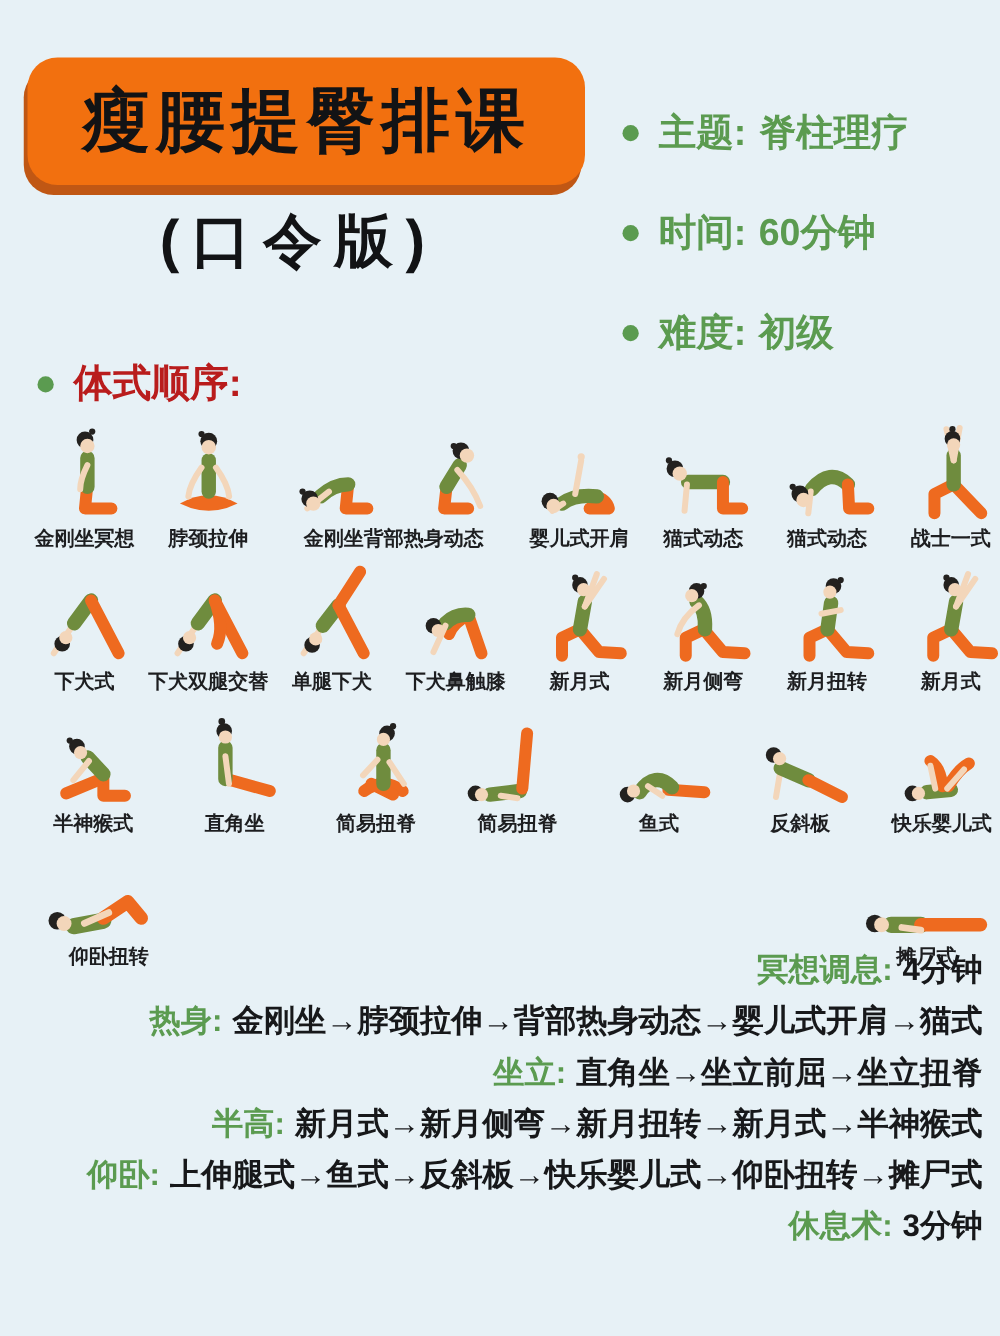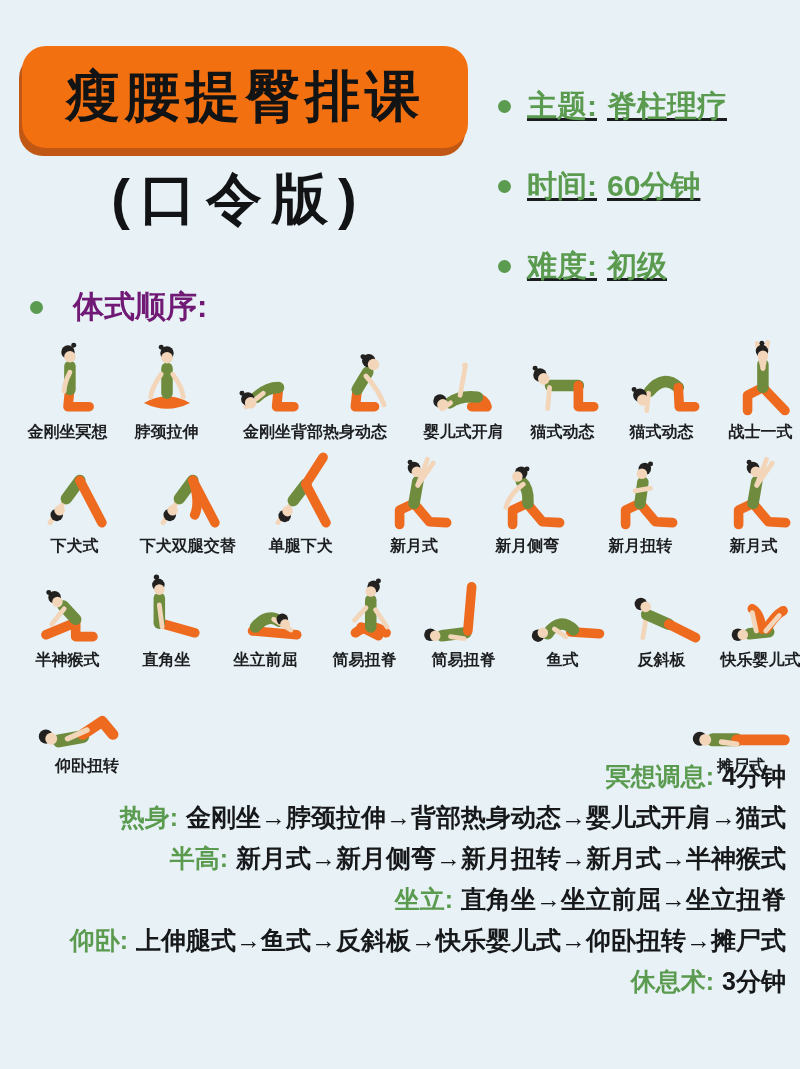--- a/index.html
+++ b/index.html
@@ -5,30 +5,30 @@
   html,body{margin:0;padding:0;width:800px;height:1069px;overflow:hidden;
     background:#e7f1f6;font-family:"Liberation Sans","DejaVu Sans",sans-serif;}
   .poster{position:relative;width:800px;height:1069px;background:#e7f1f6;color:#1b1c1e;padding-left:40px;}
 
   
   .title-box{position:absolute;left:22px;top:46px;width:446px;height:102px;
     background:#f2700f;border-radius:24px;box-shadow:-3px 8px 0 #c05714;
     display:flex;align-items:center;justify-content:center;}
   .title-box .t{font-size:55px;font-weight:800;letter-spacing:5px;color:#121315;white-space:nowrap;}
   .subtitle{position:absolute;left:0;top:162px;width:478px;text-align:center;
-    font-size:56px;font-weight:800;letter-spacing:10px;color:#121315;white-space:nowrap;}
+    font-size:47px;font-weight:800;letter-spacing:10px;color:#121315;white-space:nowrap;}
 
   .info{position:absolute;left:498px;top:88px;}
-  .info-item{display:flex;align-items:center;height:36px;margin-bottom:44px;text-decoration:underline;}
+  .info-item{display:flex;align-items:center;height:36px;margin-bottom:44px;}
   .dot{width:13px;height:13px;border-radius:50%;background:#5b9b50;margin-right:16px;flex:none;}
   .info-item .txt{font-size:30px;font-weight:800;color:#5b9b50;white-space:nowrap;}
   .info-item .txt .v{margin-left:10px;}
 
   .section-head{position:absolute;left:30px;top:286px;display:flex;align-items:center;}
-  .section-head .txt{font-size:31px;font-weight:800;color:#701a75;margin-left:14px;white-space:nowrap;text-align:right;}
+  .section-head .txt{font-size:31px;font-weight:800;color:#b91c1c;white-space:nowrap;text-align:right;}
 
   
   .pose-grid{position:absolute;left:18px;top:328px;width:792px;}
   .pose-row{display:flex;align-items:flex-end;height:114px;}
   .pose-cell{flex:1;display:flex;flex-direction:column;align-items:center;justify-content:flex-end;min-width:0;}
   .pose-cell.span2{flex:2;text-align:center;}
   .figs2{display:flex;}
   .pose-label{font-size:16px;font-weight:800;color:#1d1e20;white-space:nowrap;margin-top:1px;line-height:20px;}
   .pose-row.last{justify-content:space-between;height:106px;}
   .pose-row.last .pose-cell{flex:none;width:138px;}
@@ -201,20 +201,31 @@
             <path class="tr" d="M42,57 L55,40"></path>
           <path class="lg" d="M55,40 L76,80"></path>
             <path class="lg" d="M55,40 L73,12"></path>
           <circle class="hr" cx="33" cy="73" r="6.5"></circle>
             <circle class="sk" cx="36" cy="68" r="5.5"></circle>
         </svg>
         <div class="pose-label">单腿下犬</div>
       </div>
       <div class="pose-cell">
         <svg class="fg" width="96" height="90" viewBox="0 0 100 92">
+          <path class="lg" d="M60,48 L71,80"></path>
+            <path class="lg" d="M60,48 Q47,55 44,64"></path>
+          <path class="tr" d="M60,48 Q49,47 41,55"></path>
+            <path class="ar" d="M41,57 L31,79"></path>
+          <circle class="hr" cx="31" cy="57" r="6.5"></circle>
+            <circle class="sk" cx="35" cy="61" r="5.5"></circle>
+        </svg>
+        <div class="pose-label">下犬鼻触膝</div>
+      </div>
+      <div class="pose-cell">
+        <svg class="fg" width="96" height="90" viewBox="0 0 100 92">
           <path class="lg" d="M50,60 L35,67 L35,82"></path>
             <path class="lg" d="M50,60 L66,79 L84,80"></path>
           <path class="tr" d="M50,60 L54,37"></path>
             <path class="ar" d="M54,41 L64,14"></path>
             <path class="ar" d="M54,41 L70,18"></path>
           <circle class="hr" cx="50" cy="23" r="6.5"></circle>
             <circle class="sk" cx="53" cy="27" r="5.5"></circle>
             <circle class="hr" cx="46" cy="17" r="2.6"></circle>
         </svg>
         <div class="pose-label">新月式</div>
@@ -277,30 +288,20 @@
             <path class="tr" d="M42,40 L42,66"></path>
             <path class="ar" d="M42,47 L45,70"></path>
           <circle class="hr" cx="41" cy="26" r="6.5"></circle>
             <circle class="sk" cx="42" cy="31" r="5.5"></circle>
             <circle class="hr" cx="39" cy="18" r="2.8"></circle>
         </svg>
         <div class="pose-label">直角坐</div>
       </div>
       <div class="pose-cell">
         <svg class="fg" width="96" height="90" viewBox="0 0 100 92">
-          <path class="lg" d="M36,74 L82,78"></path>
-            <path class="tr" d="M39,70 Q52,55 64,64"></path>
-            <path class="ar" d="M58,62 L76,73"></path>
-          <circle class="hr" cx="67" cy="62" r="6"></circle>
-            <circle class="sk" cx="70" cy="67" r="5.2"></circle>
-        </svg>
-        <div class="pose-label">坐立前屈</div>
-      </div>
-      <div class="pose-cell">
-        <svg class="fg" width="96" height="90" viewBox="0 0 100 92">
           <path class="lg" d="M40,76 Q56,64 72,76"></path>
             <path class="lg" d="M46,70 L64,79"></path>
           <path class="tr" d="M56,42 L56,70"></path>
             <path class="ar" d="M51,50 L39,63"></path>
             <path class="ar" d="M61,52 L73,70"></path>
           <circle class="hr" cx="59" cy="28" r="6.5"></circle>
             <circle class="sk" cx="56" cy="33" r="5.5"></circle>
             <circle class="hr" cx="64" cy="22" r="2.6"></circle>
         </svg>
         <div class="pose-label">简易扭脊</div>
@@ -374,26 +375,26 @@
   </div>
 
   <div class="schedule">
     <div class="sched-line">
       <span class="lbl">冥想调息:</span><span class="val">4分钟</span>
     </div>
     <div class="sched-line">
       <span class="lbl">热身:</span><span class="val">金刚坐→脖颈拉伸→背部热身动态→婴儿式开肩→猫式</span>
     </div>
     <div class="sched-line">
+      <span class="lbl">坐立:</span><span class="val">直角坐→坐立前屈→坐立扭脊</span>
+    </div>
+    <div class="sched-line">
       <span class="lbl">半高:</span><span class="val">新月式→新月侧弯→新月扭转→新月式→半神猴式</span>
     </div>
     <div class="sched-line">
-      <span class="lbl">坐立:</span><span class="val">直角坐→坐立前屈→坐立扭脊</span>
-    </div>
-    <div class="sched-line">
       <span class="lbl">仰卧:</span><span class="val">上伸腿式→鱼式→反斜板→快乐婴儿式→仰卧扭转→摊尸式</span>
     </div>
     <div class="sched-line">
       <span class="lbl">休息术:</span><span class="val">3分钟</span>
     </div>
   </div>
 
 </div>
 
 </body></html>

